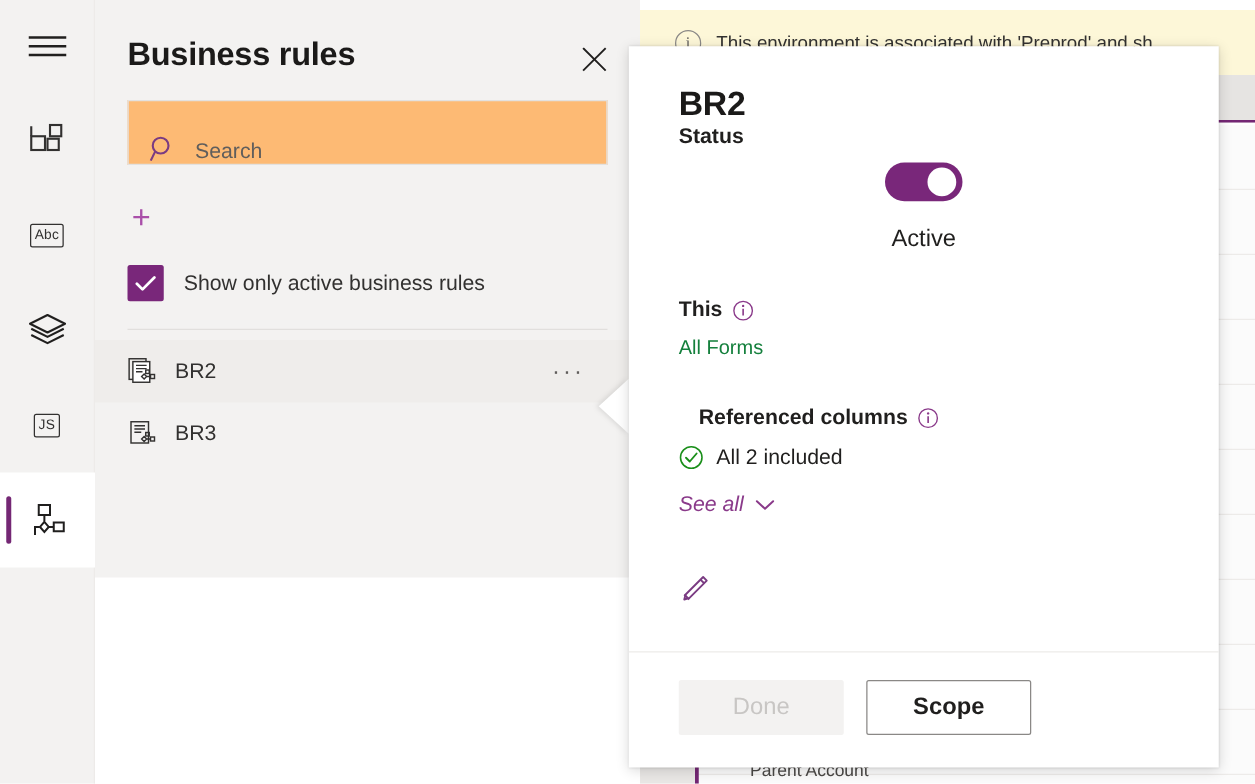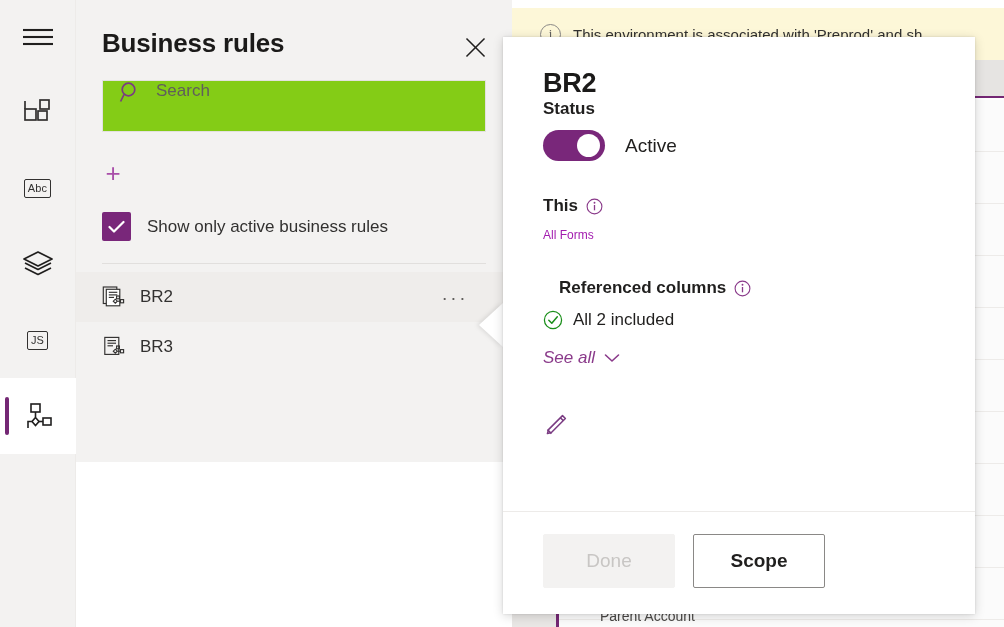--- a/index.html
+++ b/index.html
@@ -93,22 +93,22 @@
     font-size: 26px; font-weight: 600; color: #1b1a19; letter-spacing: -.2px;
   }
   .close-x {
     width: 34px; height: 34px; margin-top: 2px; margin-right: -6px;
     display: flex; align-items: center; justify-content: center;
     cursor: pointer;
   }
 
   .search-wrap { padding: 16px 26px 0 26px; }
   .search-box {
-    height: 52px; background: #84cc16; border: 1px solid #e3e1df;
-    display: flex; align-items: flex-start; gap: 14px; padding: 0 16px;
+    height: 52px; background: #fdba74; border: 1px solid #e3e1df;
+    display: flex; align-items: flex-end; gap: 14px; padding: 0 16px;
   }
   .search-box input {
     flex: 1; border: 0; outline: none; background: transparent;
     font-family: "Liberation Sans", sans-serif; font-size: 17px; color: #323130;
   }
   .search-box input::placeholder { color: #605e5c; }
 
   .cmd-row {
     display: flex; align-items: center; gap: 14px;
     padding: 0 26px; margin-top: 28px; cursor: pointer;
@@ -166,53 +166,53 @@
   }
 
   .section-label {
     font-size: 17px; font-weight: 700; color: #201f1e;
     display: flex; align-items: center; gap: 8px;
   }
   .mt-status { }
   .mt-scope  { margin-top: 35px; }
   .mt-refs   { margin-top: 36px; margin-left: 16px; }
 
-  .toggle-row { display: flex; align-items: center; gap: 20px; margin-top: 11px; }
+  .toggle-row { display: flex; align-items: center; gap: 20px; margin-top: 11px; flex-direction: column; }
   .toggle {
     width: 62px; height: 31px; border-radius: 16px; background: #79277a;
     position: relative; cursor: pointer; flex: 0 0 auto;
   }
   .toggle .knob {
     position: absolute; top: 4px; right: 5px;
     width: 23px; height: 23px; border-radius: 50%; background: #ffffff;
   }
   .toggle-text { font-size: 19px; color: #201f1e; }
 
-  .plain-value { margin-top: 12px; font-size: 12px; color: #a21caf; }
+  .plain-value { margin-top: 12px; font-size: 16px; color: #15803d; }
 
   .included-row { display: flex; align-items: center; gap: 10px; margin-top: 12px; }
   .included-text { font-size: 17px; color: #201f1e; }
 
   .seeall {
     margin-top: 18px; display: inline-flex; align-items: center; gap: 9px;
     color: #8a3a8a; font-size: 17px; cursor: pointer; font-style: italic;
   }
 
   .edit-row {
     margin-top: 45px; display: flex; align-items: center; gap: 17px;
     cursor: pointer; color: #201f1e; font-size: 19px;
   }
 
   .flyout-foot {
     border-top: 1px solid #edebe9;
     padding: 22px 40px 26px 40px;
     display: flex; gap: 18px;
   }
   .btn {
-    height: 54px; min-width: 132px; font-size: 19px;
+    height: 44px; min-width: 132px; font-size: 19px;
     font-family: "Liberation Sans", sans-serif;
     display: flex; align-items: center; justify-content: center;
     cursor: pointer; border-radius: 2px;
   }
   .btn-done { background: #f3f2f1; color: #c8c6c4; border: 1px solid #f3f2f1; }
   .btn-cancel { background: #ffffff; color: #201f1e; border: 1px solid #8a8886; font-weight: 600; }
 </style>
 </head>
 <body>
 

